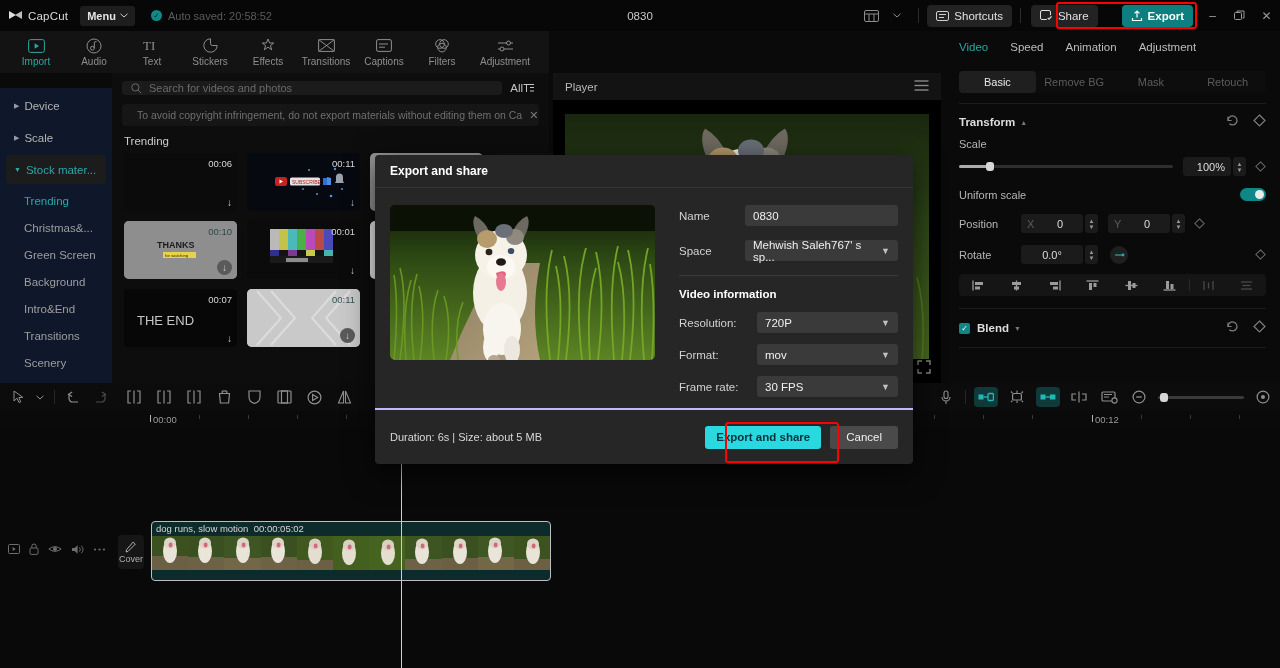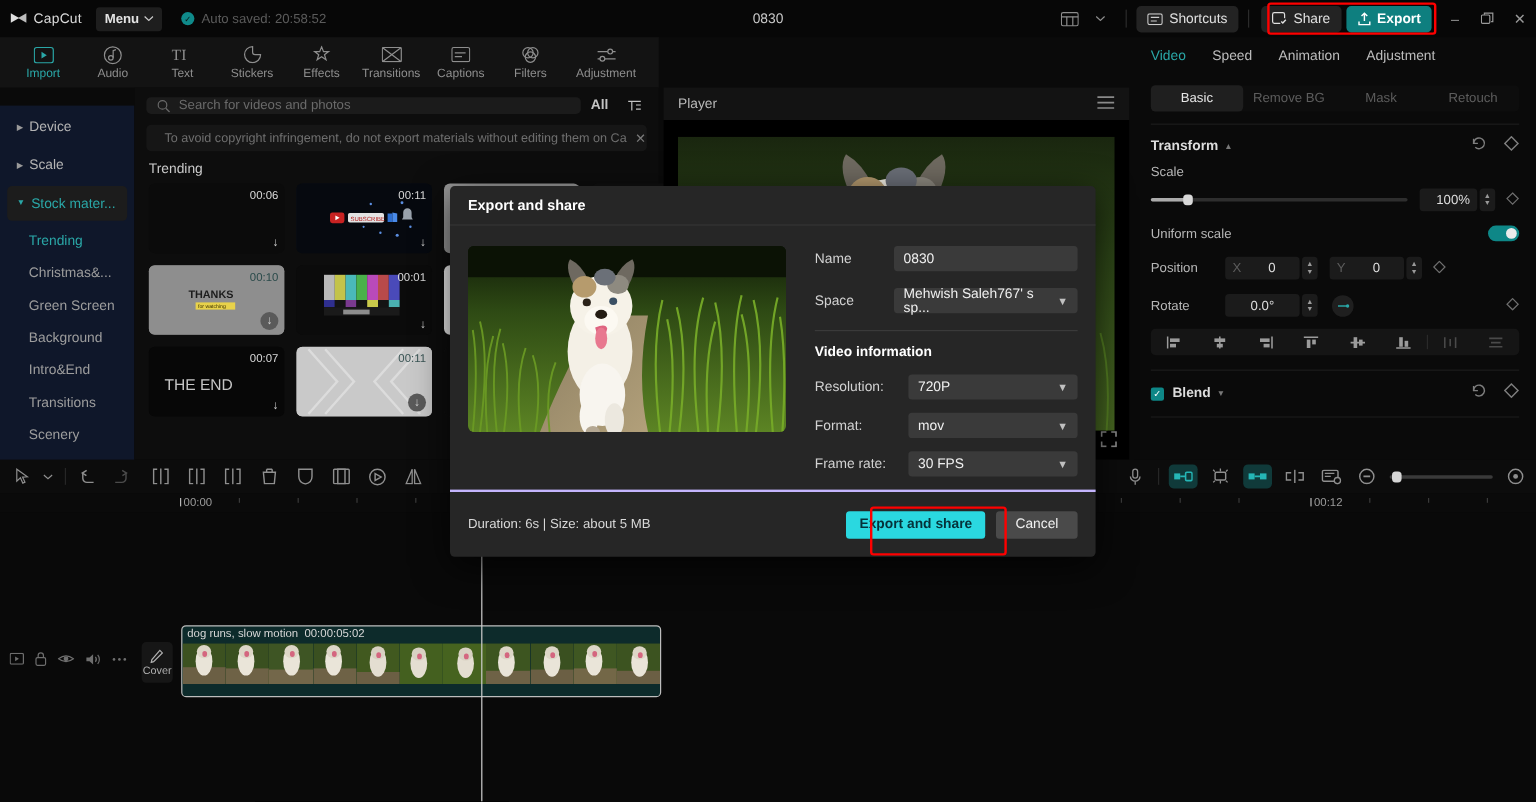--- a/index.html
+++ b/index.html
@@ -82,22 +82,22 @@
   .mediapanel {
     position: absolute; top: 73px; left: 112px; width: 437px; height: 310px;
     background: #0d0d0d;
   }
   .searchrow { display: flex; align-items: center; padding: 8px 10px 0 10px; gap: 8px; }
   .searchbox {
     flex: 1; height: 14px; background: #1b1b1b; border-radius: 4px; display: flex;
     align-items: center; gap: 7px; padding: 0 9px; font-size: 11px; color: #6a6a6a;
     cursor: text;
   }
-  .allbtn { display: flex; align-items: center; gap: 16px; font-size: 11.5px; color: #c4c4c4;
-    cursor: pointer; padding-right: 4px; font-weight: bold; }
+  .allbtn { display: flex; align-items: center; gap: 0; font-size: 11.5px; color: #c4c4c4;
+    cursor: pointer; padding-right: 4px; }
   .notice {
     margin: 9px 10px 0 10px; height: 22px; background: #161616; border-radius: 4px;
     display: flex; align-items: center; gap: 7px; padding: 0 8px; font-size: 10.5px;
     color: #6f6f6f; overflow: hidden; white-space: nowrap;
   }
   .notice .x { margin-left: auto; color: #7a7a7a; cursor: pointer; font-size: 11px; }
   .sectitle { margin: 9px 0 6px 12px; font-size: 11.5px; color: #cacaca; }
   .grid { display: grid; grid-template-columns: repeat(4, 113px); gap: 10px; padding-left: 12px; }
   .card { height: 58px; border-radius: 5px; position: relative; overflow: hidden; cursor: pointer;
     background: #161616; }
@@ -287,21 +287,21 @@
       </div>
       <div class="tb-sep"></div>
       <div class="pillbtn pill-dark" style="margin-left:2px">
         <svg width="13" height="11" viewBox="0 0 13 11">
             <rect x="0.5" y="0.5" width="10" height="9" rx="1.5" stroke="#e0e0e0" fill="none"></rect>
             <circle cx="9.5" cy="8" r="3" fill="#232323" stroke="#e0e0e0" stroke-width="0"></circle>
             <path d="M7.7 7.9 L9 9.2 L11.5 6.4" stroke="#e0e0e0" stroke-width="1.2" fill="none"></path>
           </svg>
         <span>Share</span>
       </div>
-      <div class="pillbtn pill-teal" style="margin-left:4px">
+      <div class="pillbtn pill-teal" style="margin-left:24px">
         <svg width="12" height="12" viewBox="0 0 12 12">
             <path d="M6 1.2 L6 7.5 M3.6 3.4 L6 1 L8.4 3.4" stroke="#fff" stroke-width="1.2" fill="none"></path>
             <path d="M1.5 8 L1.5 10.5 L10.5 10.5 L10.5 8" stroke="#fff" stroke-width="1.2" fill="none"></path>
           </svg>
         <span>Export</span>
       </div>
       <div class="wincontrols">
         <div>–</div>
         <div>
           <svg width="11" height="11" viewBox="0 0 11 11">

